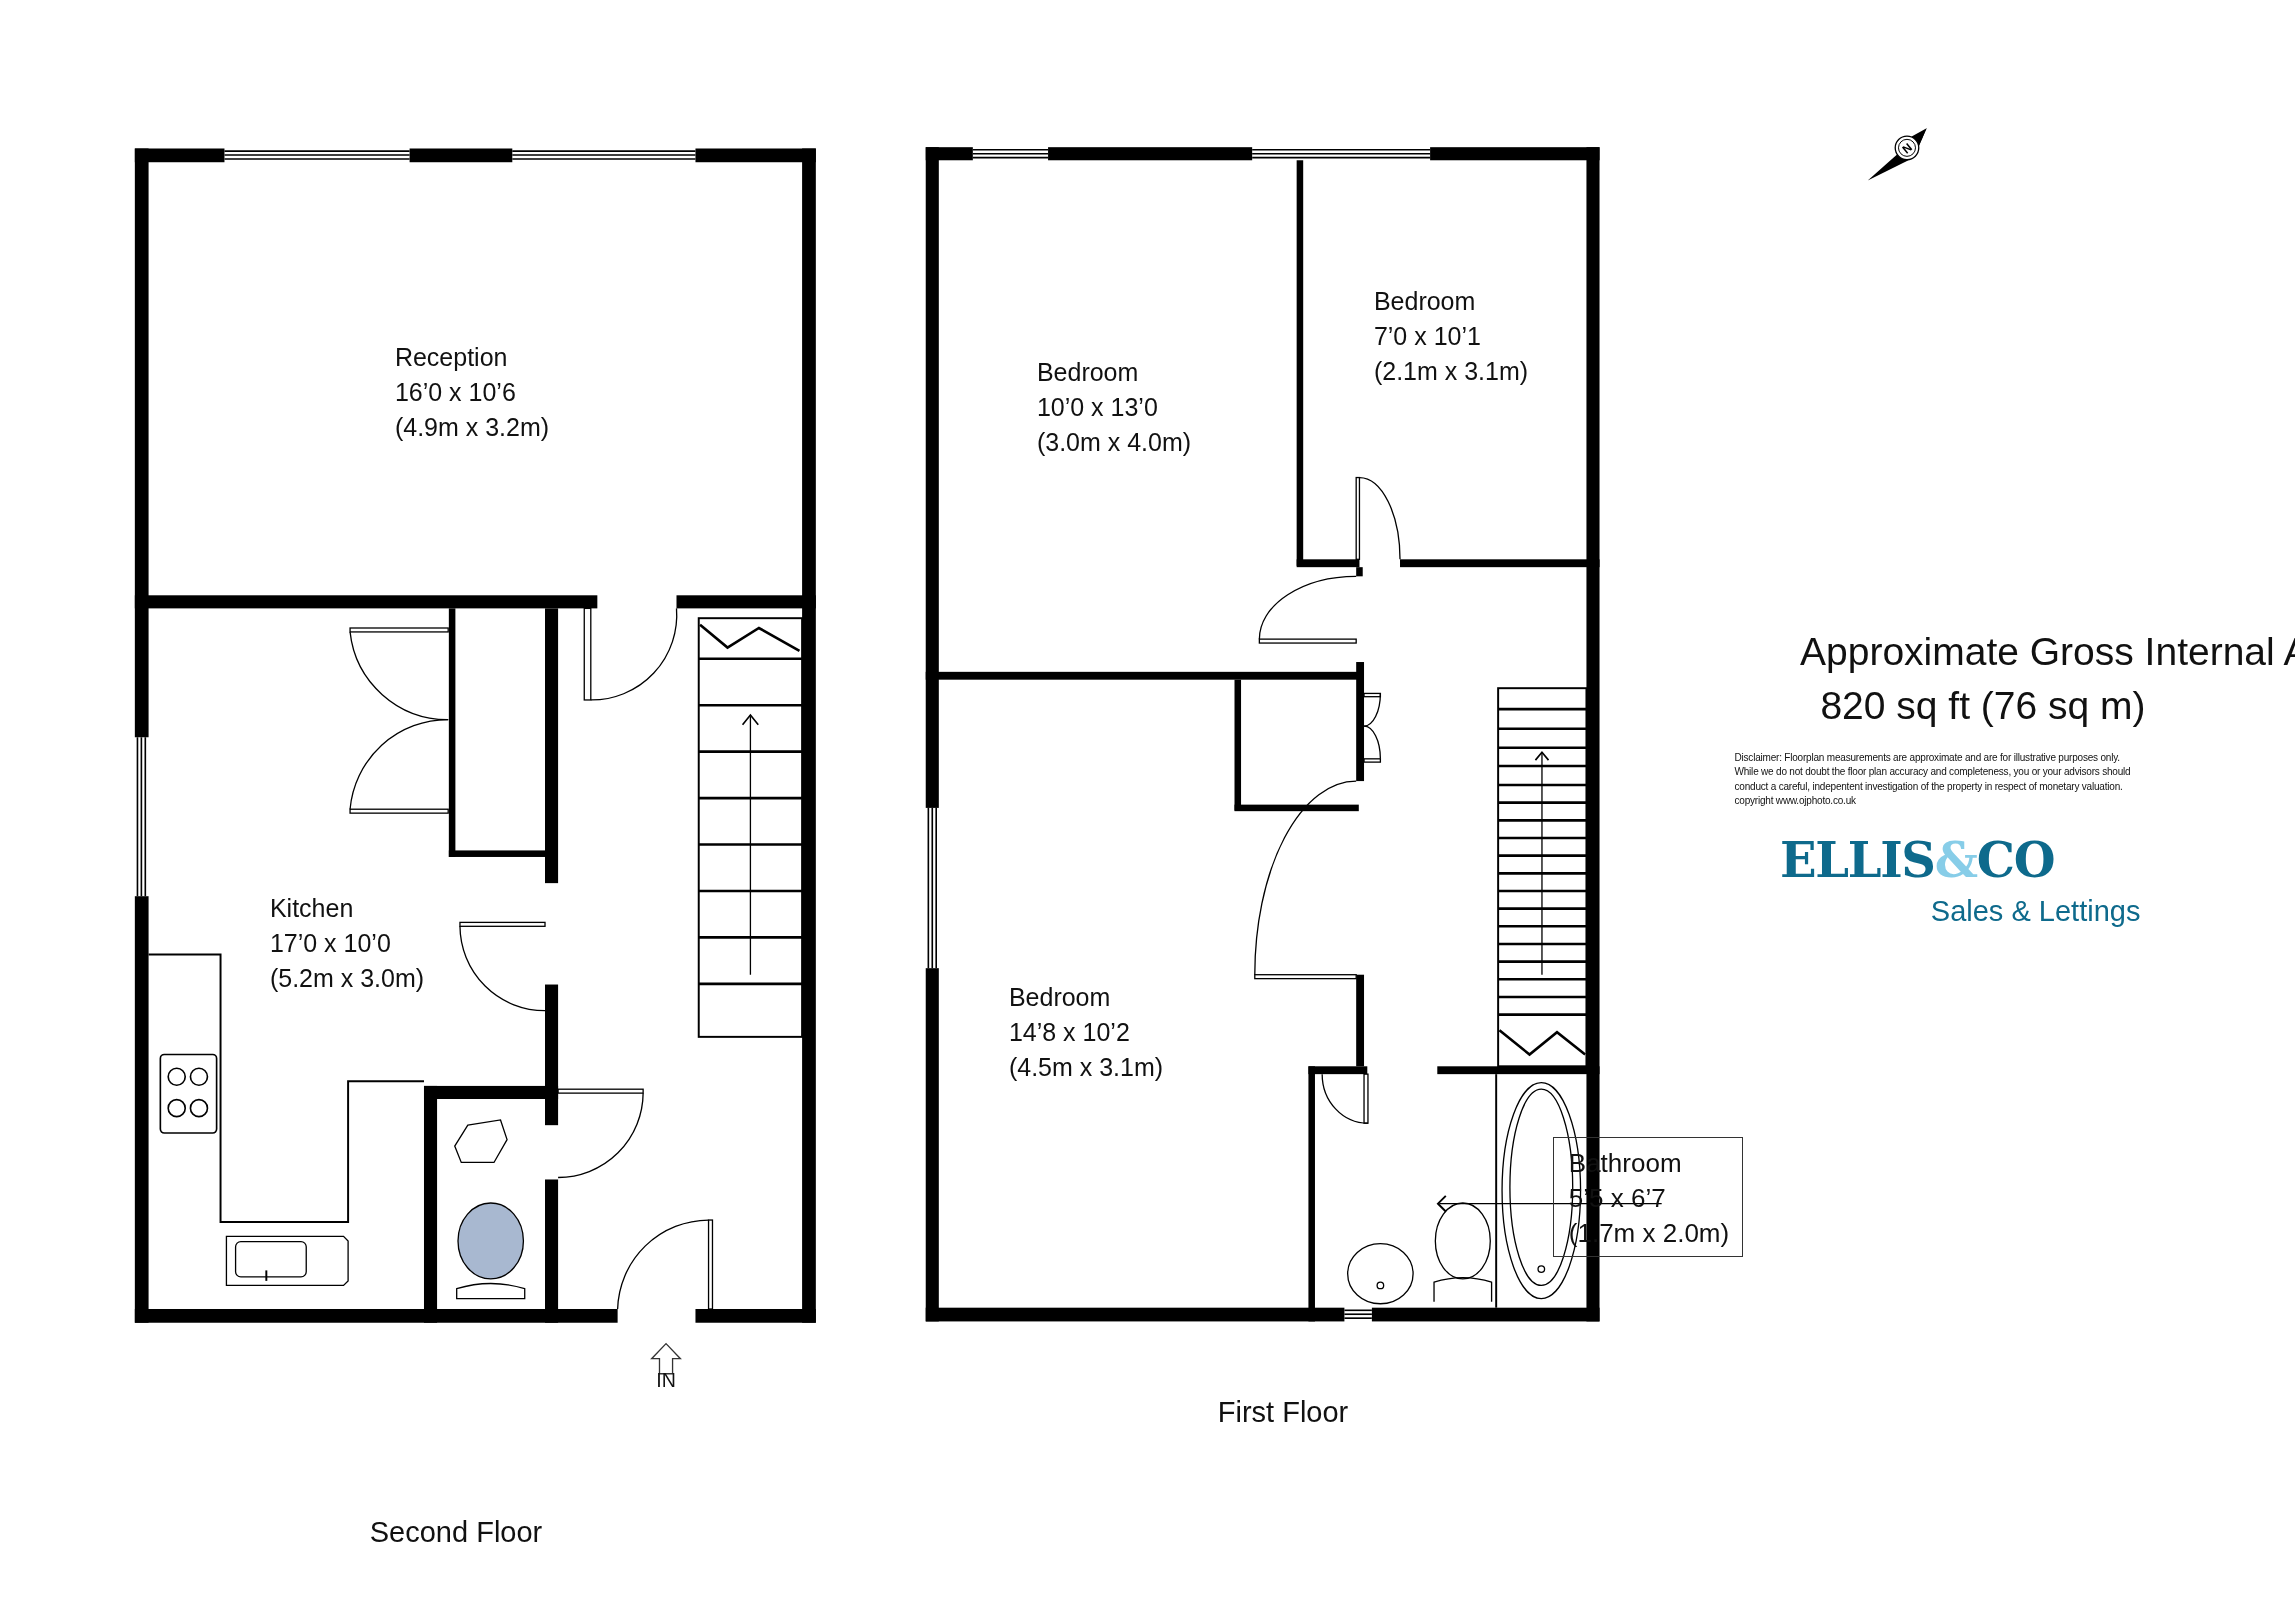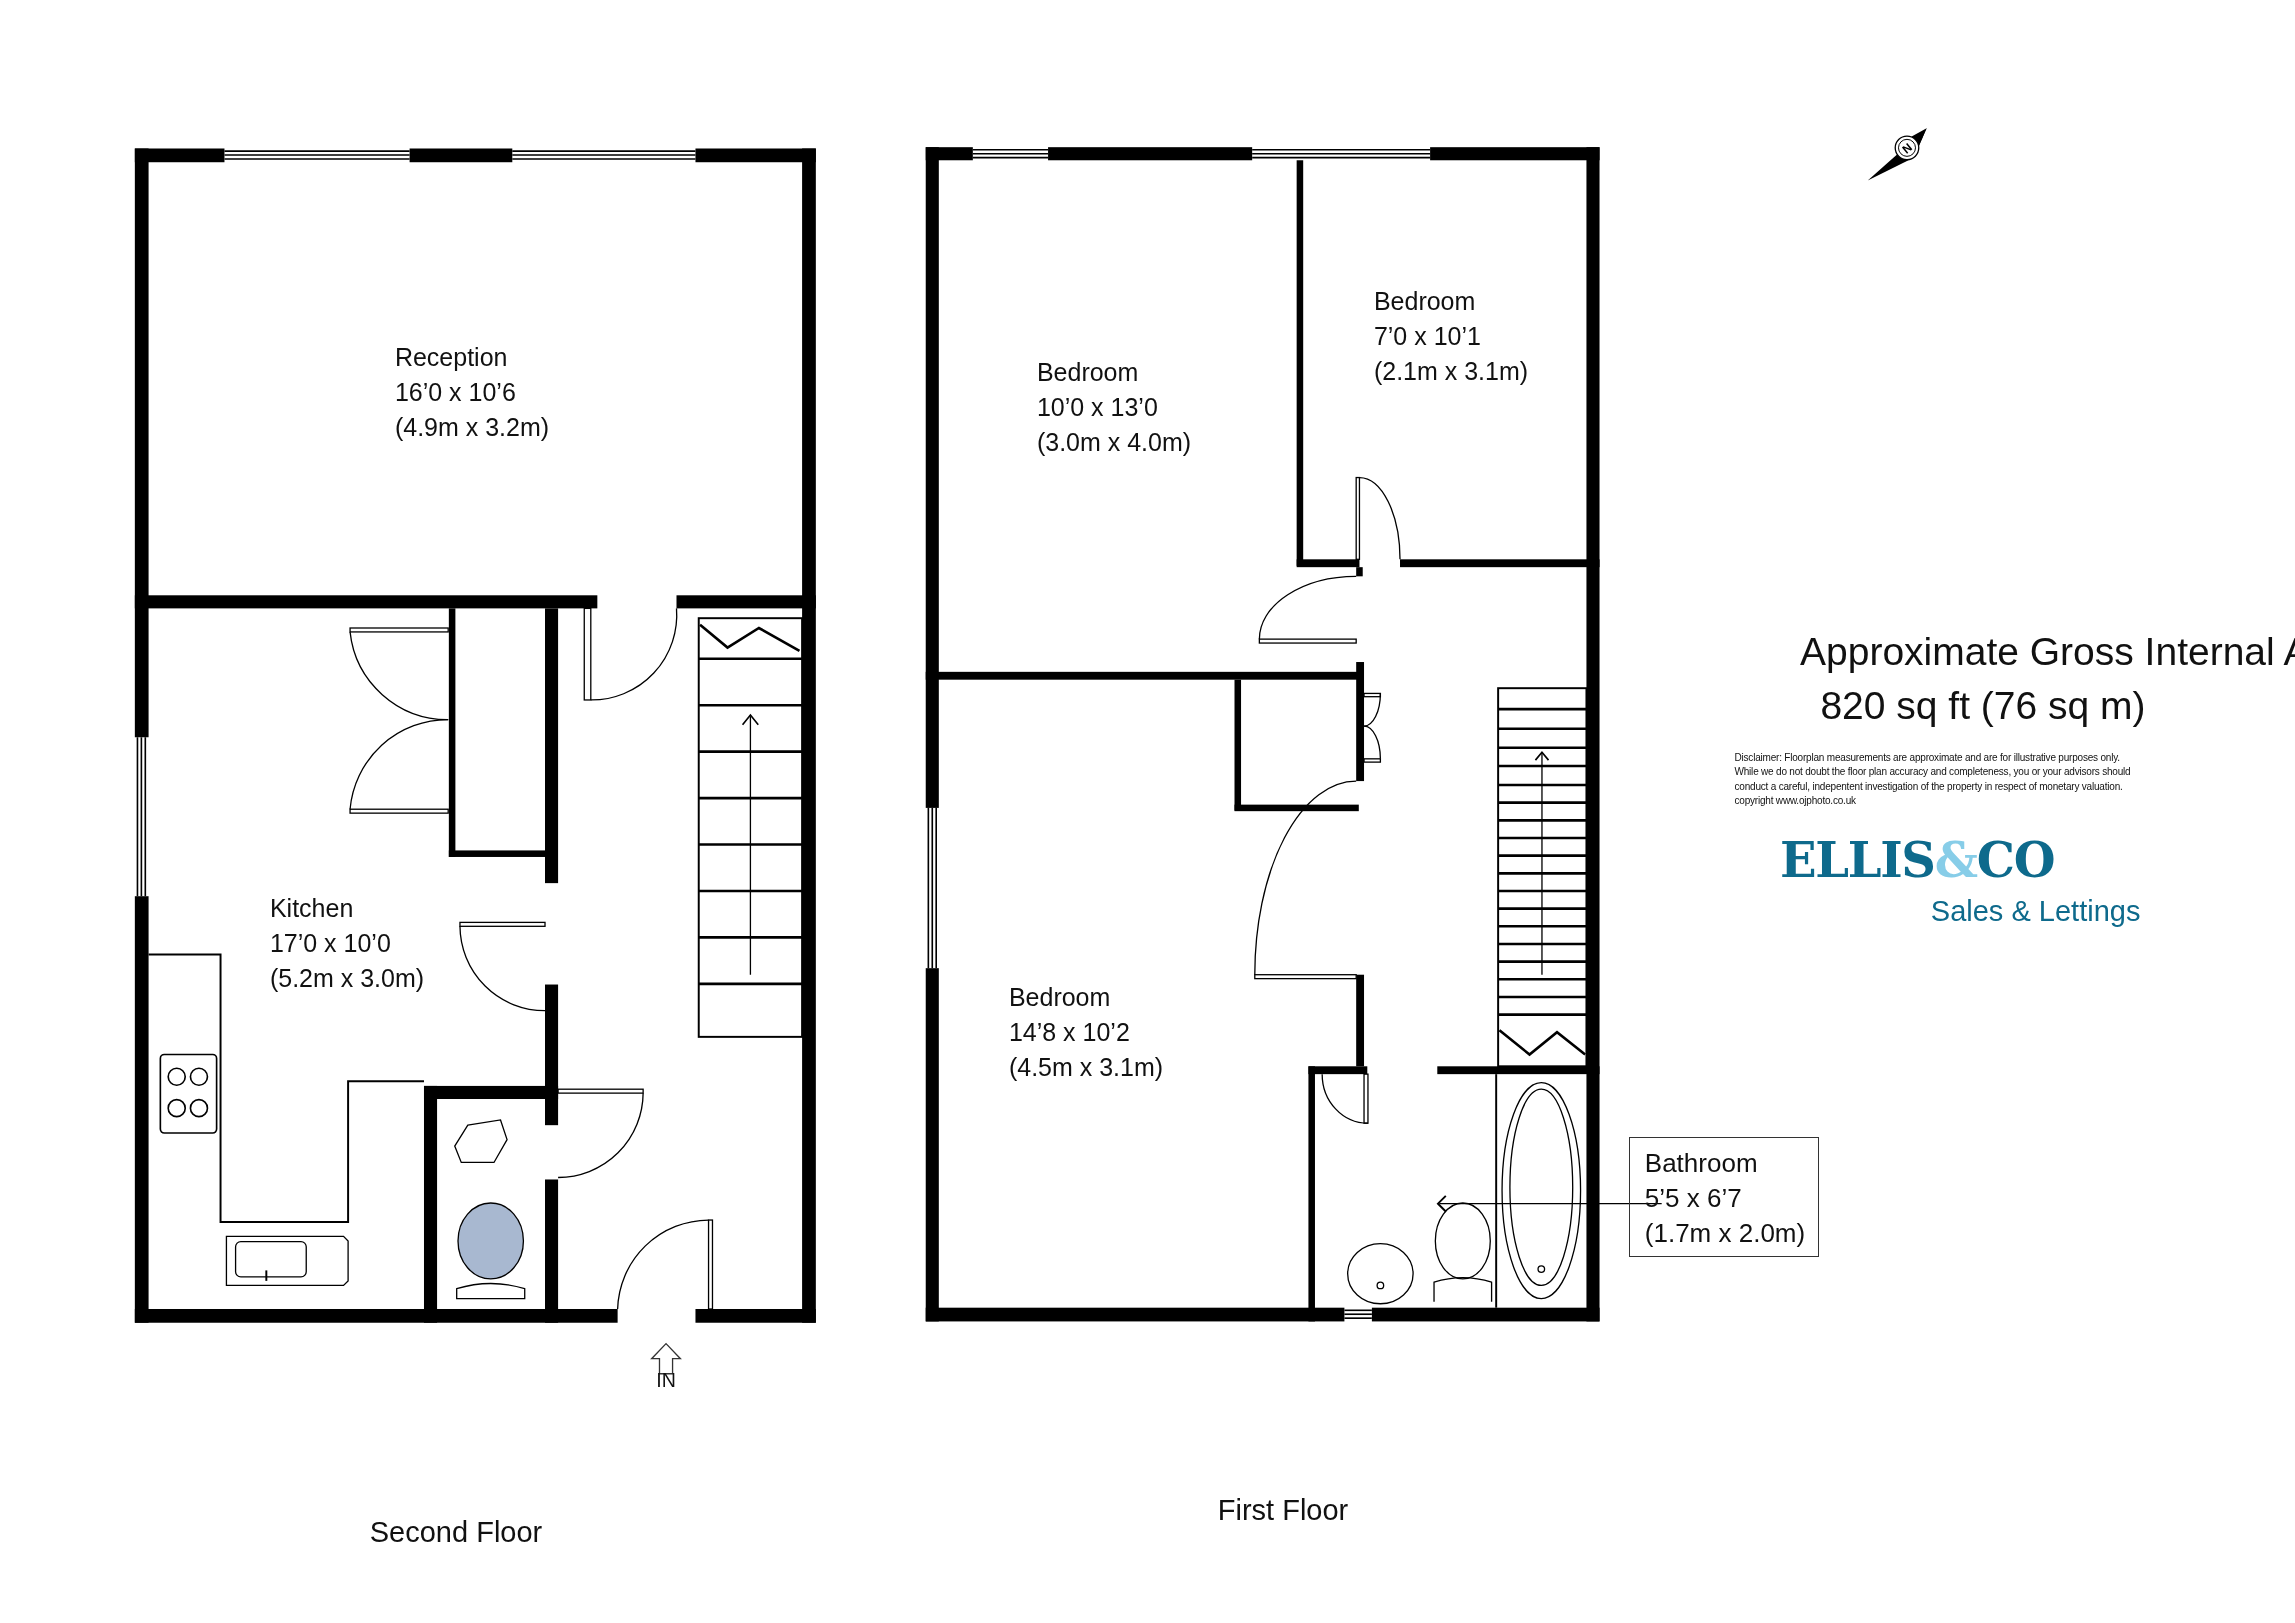--- a/index.html
+++ b/index.html
@@ -9,21 +9,21 @@
   .floor-label { position: absolute; font-size: 29px; color: #111; transform: translateX(-50%); white-space: nowrap; }
   .area { position: absolute; left: 1983px; top: 625px; width: 366px; text-align: center; transform: translateX(-50%); color: #111; }
   .area .t1 { font-size: 39px; line-height: 54px; white-space: nowrap; }
   .area .t2 { font-size: 39px; line-height: 54px; white-space: nowrap; }
   .disclaimer { position: absolute; left: 1983px; top: 751px; transform: translateX(-50%); width: 497px; text-align: left; font-size: 10px; line-height: 14.4px; color: #111; letter-spacing: -0.2px; }
   .brand { position: absolute; left: 1780px; top: 828px; width: 380px; }
   .brand .main { font-family: "DejaVu Serif", serif; font-weight: bold; font-size: 48px; letter-spacing: -1.3px; color: #0e6a8c; line-height: 65px; white-space: nowrap; }
   .brand .amp { color: #87cde8; }
   .brand .sub { font-size: 29px; color: #0e6a8c; text-align: right; line-height: 37px; padding-right: 19.6px; white-space: nowrap; }
   .in-label { position: absolute; left: 666px; top: 1369px; transform: translateX(-50%); font-size: 19.6px; color: #111; }
-  .bath-box { position: absolute; left: 1629px; top: 1137px; width: 190px; height: 120px; border: 1.3px solid #333; box-sizing: border-box; }
+  .bath-box { position: absolute; left: 1553px; top: 1137px; width: 190px; height: 120px; border: 1.3px solid #333; box-sizing: border-box; }
   .bath-box .rlabel { position: absolute; left: 95px; top: 7.9px; font-size: 26px; line-height: 35px; }
 </style>
 </head>
 <body>
 
 <svg id="plan" width="2295" height="1623" viewBox="0 0 3508 2481" xmlns="http://www.w3.org/2000/svg">
   <g>
 
     <g fill="#000">
 
@@ -272,21 +272,21 @@
   <div class="rlabel">
     <div>Bathroom</div>
     <div>5’5 x 6’7</div>
     <div>(1.7m x 2.0m)</div>
   </div>
 </div>
 
 <div class="in-label">IN</div>
 
 <div class="floor-label" style="left:456px; top:1476px;margin-top:40px;">Second Floor</div>
-<div class="floor-label" style="left:1283px; top:1494px;">First Floor</div>
+<div class="floor-label" style="left:1283px; top:1396px;">First Floor</div>
 
 <div class="area">
   <div class="t1">Approximate Gross Internal Area</div>
   <div class="t2">820 sq ft (76 sq m)</div>
 </div>
 
 <div class="disclaimer">
   <div>Disclaimer: Floorplan measurements are approximate and are for illustrative purposes only.</div>
   <div>While we do not doubt the floor plan accuracy and completeness, you or your advisors should</div>
   <div>conduct a careful, indepentent investigation of the property in respect of monetary valuation.</div>

